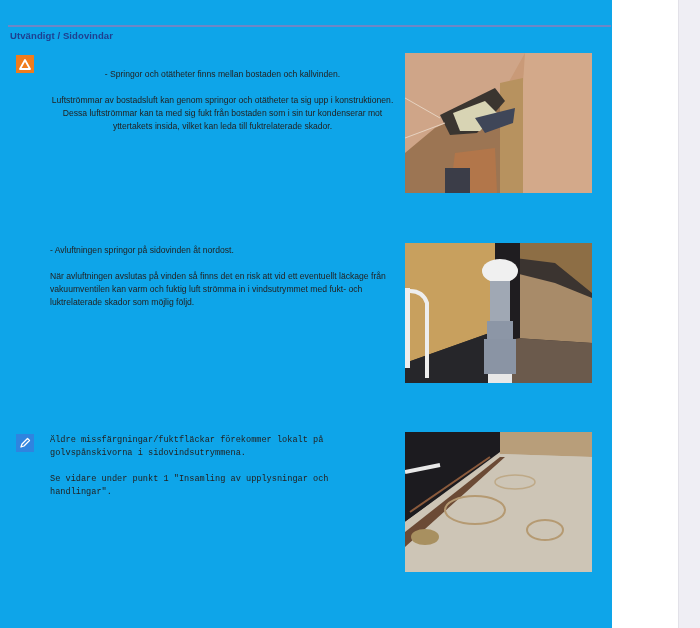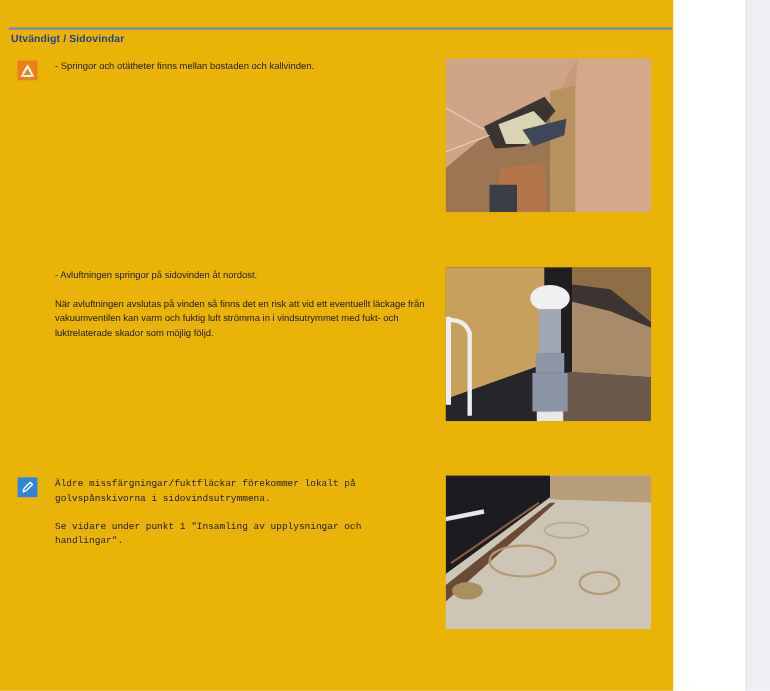--- a/index.html
+++ b/index.html
@@ -9,21 +9,21 @@
       height: 628px;
       overflow: hidden;
       background: #ffffff;
       font-family: "Liberation Sans", sans-serif;
     }
     .page {
       position: absolute;
       left: 0; top: 0;
       width: 612px;
       height: 628px;
-      background: #eab308;
+      background: #0ea5e9;
     }
     .side-gutter {
       position: absolute;
       left: 678px; top: 0;
       width: 22px;
       height: 628px;
       background: #efeef4;
       border-left: 1px solid #e2e1e8;
     }
     .header-rule {
@@ -72,22 +72,23 @@
 <div class="page">
 
   <div class="header-rule"></div>
   <div class="section-title">Utvändigt / Sidovindar</div>
 
   <div class="icon-badge icon-warning">
     <svg width="12" height="11" viewBox="0 0 12 11">
       <polygon points="6,1 11,10 1,10" fill="none" stroke="#ffffff" stroke-width="1.8" stroke-linejoin="round"></polygon>
     </svg>
   </div>
-  <div class="text-block" style="top:54px;">
+  <div class="text-block" style="top:68px;text-align:center;">
     <p>- Springor och otätheter finns mellan bostaden och kallvinden.</p>
+    <p>Luftströmmar av bostadsluft kan genom springor och otätheter ta sig upp i konstruktionen. Dessa luftströmmar kan ta med sig fukt från bostaden som i sin tur kondenserar mot yttertakets insida, vilket kan leda till fuktrelaterade skador.</p>
   </div>
   <div class="photo" style="top:53px;">
     <svg width="187" height="140" viewBox="0 0 187 140">
       <rect width="187" height="140" fill="#c99a78"></rect>
       <polygon points="0,0 120,0 95,45 30,75 0,100" fill="#cfa588"></polygon>
       <polygon points="0,100 30,75 95,45 95,140 0,140" fill="#9c7553"></polygon>
       <polygon points="120,0 187,0 187,140 118,140 118,30" fill="#d3a98a"></polygon>
       <polygon points="95,30 118,25 118,140 95,140" fill="#b7925f"></polygon>
       <polygon points="35,62 90,35 100,48 72,80 45,82" fill="#3a3530"></polygon>
       <polygon points="48,60 80,48 92,60 75,78 55,78" fill="#d8d4b4"></polygon>

